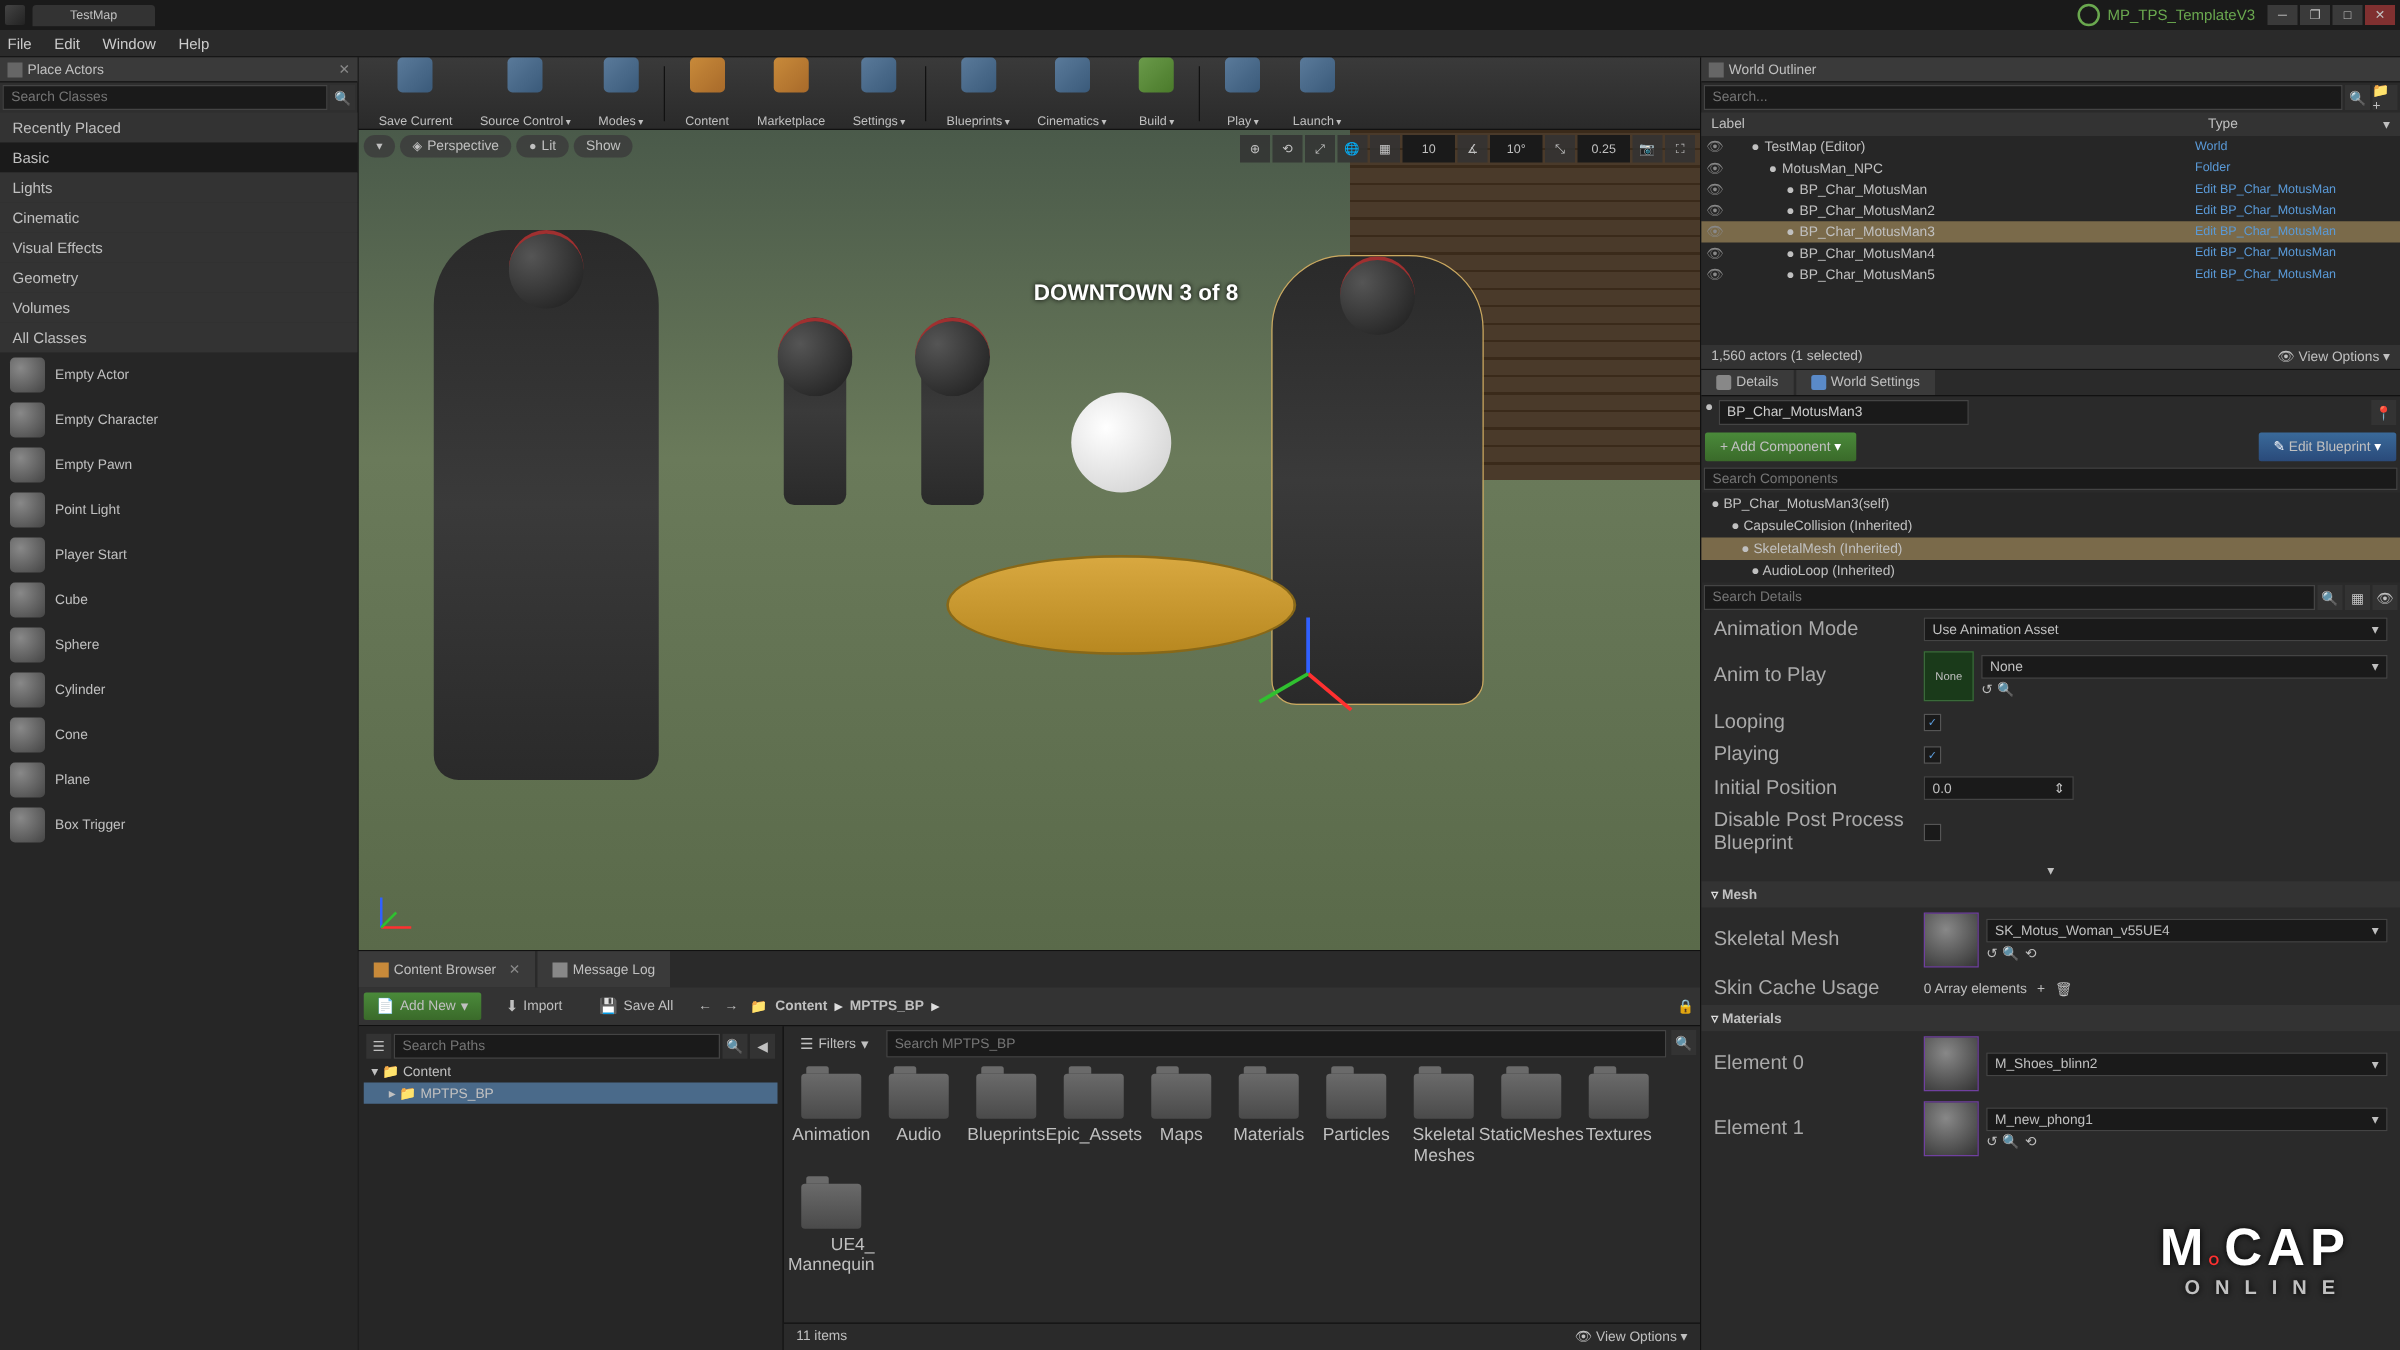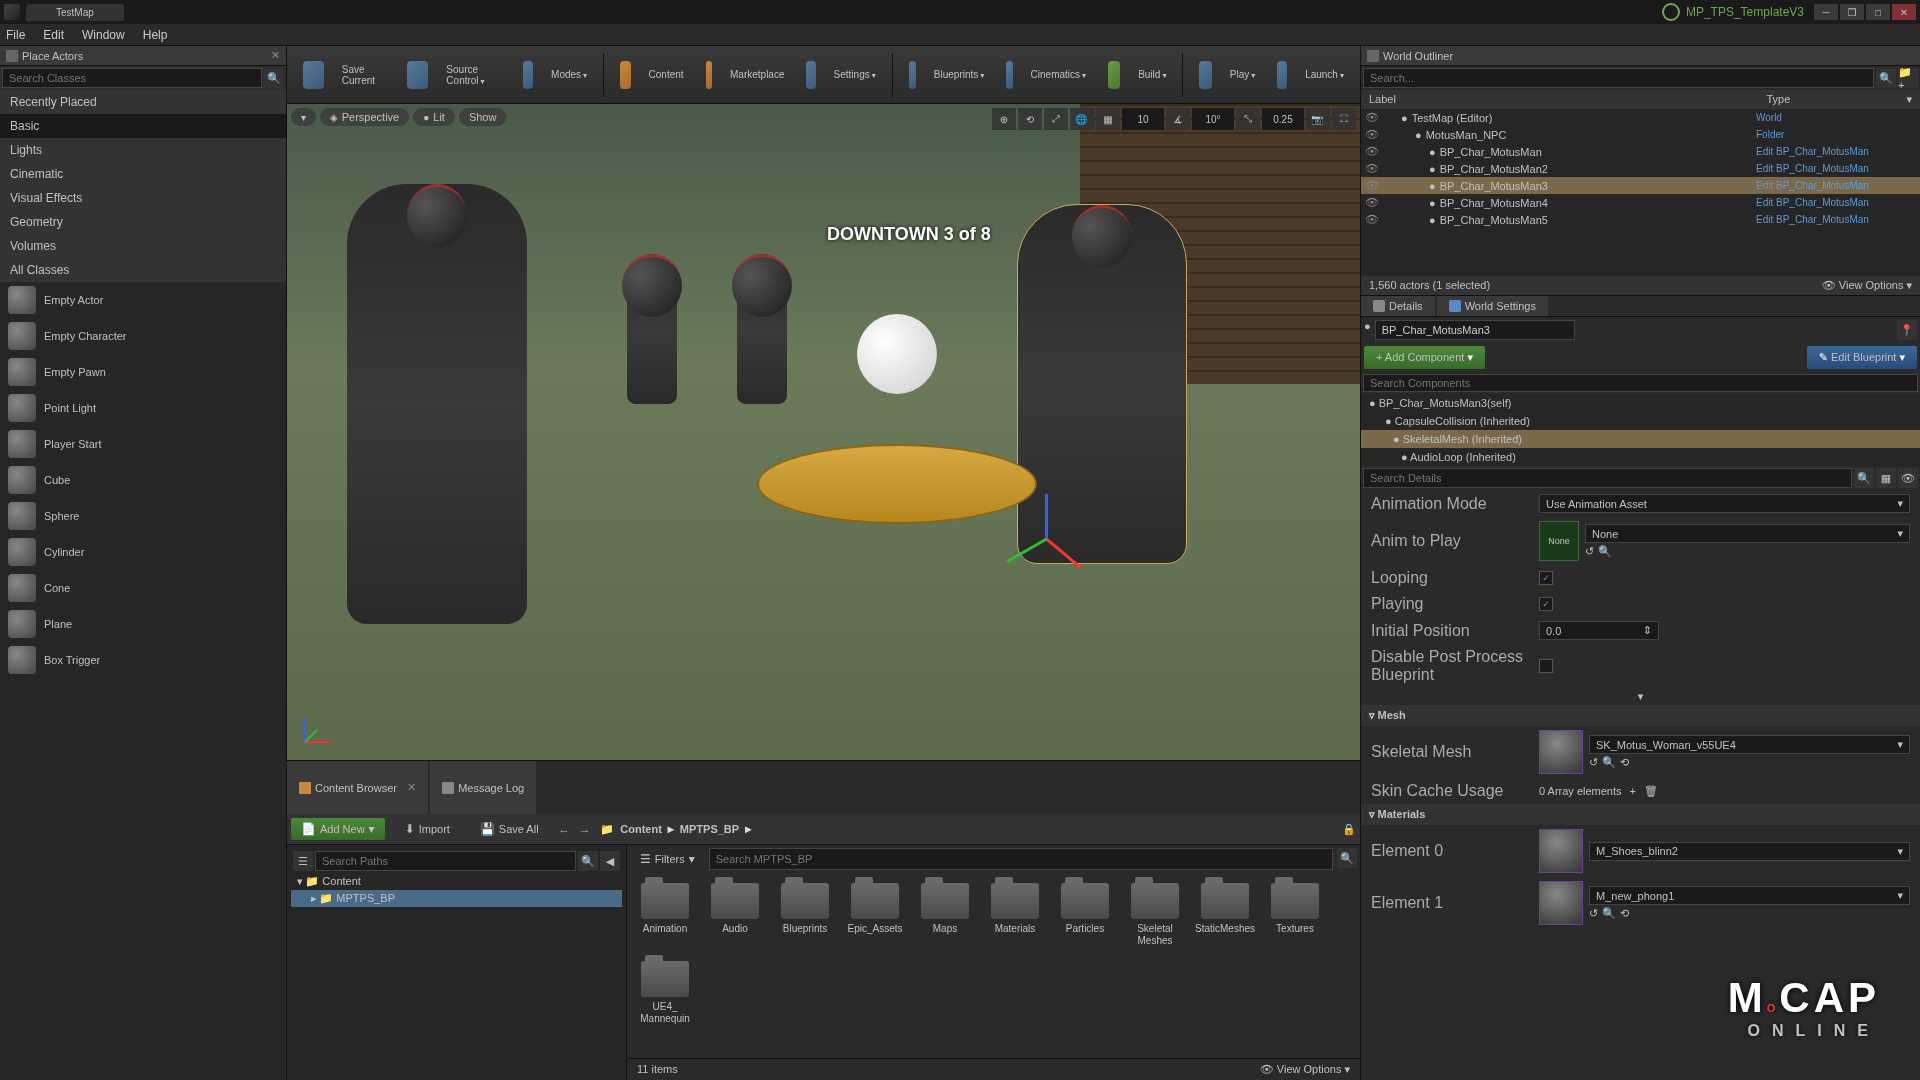--- a/index.html
+++ b/index.html
@@ -24,21 +24,21 @@
 .search{flex:1;background:#1a1a1a;border:1px solid #444;padding:2px 6px;color:#999}
 .srch-ico{width:20px;height:20px;background:#333;display:flex;align-items:center;justify-content:center}
 .cat-list{display:flex;flex-direction:column}
 .cat{padding:5px 10px;font-size:12px;background:#333}
 .cat.sel{background:#1a1a1a;font-weight:normal}
 .actors{flex:1;overflow:auto;background:#262626}
 .actor-item{display:flex;align-items:center;padding:4px 8px;gap:8px}
 .actor-ico{width:28px;height:28px;background:radial-gradient(circle at 30% 30%,#888,#444);border-radius:4px}
 .center-col{flex:1;display:flex;flex-direction:column;min-width:0}
 .toolbar{height:58px;background:linear-gradient(#3a3a3a,#2a2a2a);display:flex;align-items:center;padding:0 6px;gap:2px;border-bottom:1px solid #111}
-.tbtn{display:flex;flex-direction:row;align-items:center;justify-content:center;padding:2px 10px;gap:18px;min-width:56px}
+.tbtn{display:flex;flex-direction:column;align-items:center;justify-content:center;padding:2px 10px;gap:18px;min-width:56px}
 .tbtn .ti{width:28px;height:28px;background:linear-gradient(135deg,#5a7a9a,#3a5a7a);border-radius:4px}
 .tbtn .ti.orange{background:linear-gradient(135deg,#c88a3a,#a86a2a)}
 .tbtn .ti.green{background:linear-gradient(135deg,#6a9a4a,#4a7a2a)}
 .tbtn span{font-size:10px}
 .tbtn .dd{font-size:8px;margin-left:2px}
 .viewport{flex:1;background:linear-gradient(#4a5a4a 0%,#6a7a5a 40%,#5a6a4a 100%);position:relative;overflow:hidden}
 .vp-topbar{position:absolute;top:4px;left:4px;display:flex;gap:4px}
 .vp-pill{background:rgba(60,60,60,.85);border-radius:10px;padding:3px 10px;font-size:10px;display:flex;align-items:center;gap:4px}
 .vp-topright{position:absolute;top:4px;right:4px;display:flex;gap:2px}
 .vp-box{width:24px;height:22px;background:rgba(50,50,50,.85);display:flex;align-items:center;justify-content:center;font-size:10px}
@@ -88,36 +88,36 @@
 .prop-row{display:flex;align-items:center;padding:4px 10px;gap:8px}
 .prop-row .lbl{width:160px;font-size:16px;color:#aaa}
 .prop-row .val{flex:1}
 .dropdown{background:#1a1a1a;border:1px solid #444;padding:2px 6px;display:flex;justify-content:space-between;align-items:center;min-width:120px}
 .checkbox{width:14px;height:14px;background:#1a1a1a;border:1px solid #555;display:flex;align-items:center;justify-content:center;font-size:9px;color:#5a9ad8}
 .section-hdr{padding:4px 8px;background:#333;font-weight:bold;font-size:11px;color:#ddd}
 .thumb{width:44px;height:44px;background:radial-gradient(circle at 40% 30%,#888,#333);border:1px solid #7040a0}
 .bottom-row{height:320px;display:flex;border-top:1px solid #111}
 .cb-panel{flex:1;display:flex;flex-direction:column;background:#2a2a2a}
 .cb-tabs{display:flex;background:#2a2a2a}
-.cb-tab{padding:20px 12px;background:#3a3a3a;margin-right:2px;display:flex;align-items:center;gap:4px}
+.cb-tab{padding:8px 12px;background:#3a3a3a;margin-right:2px;display:flex;align-items:center;gap:4px}
 .cb-toolbar{display:flex;align-items:center;padding:4px;gap:10px;background:#333;border-bottom:1px solid #111}
 .cb-btn{padding:4px 10px;display:flex;align-items:center;gap:4px;font-size:12px}
 .cb-btn.green{background:linear-gradient(#4a8a3a,#3a6a2a);border-radius:2px}
 .breadcrumb{display:flex;align-items:center;gap:6px;font-size:12px;font-weight:bold;color:#ddd}
 .cb-body{flex:1;display:flex}
 .cb-tree{width:340px;background:#262626;border-right:1px solid #111;padding:4px}
 .cb-tree-row{padding:2px 6px;font-size:11px}
 .cb-tree-row.sel{background:#4a6a8a}
 .cb-content{flex:1;display:flex;flex-direction:column}
 .cb-filter{padding:3px;display:flex;gap:4px}
 .folders{flex:1;display:flex;flex-wrap:wrap;align-content:flex-start;padding:10px;gap:14px}
 .folder{display:flex;flex-direction:column;align-items:center;width:56px}
 .folder .fico{width:48px;height:36px;background:linear-gradient(#6a6a6a,#4a4a4a);border-radius:3px;position:relative}
 .folder .fico::before{content:"";position:absolute;top:-6px;left:4px;width:18px;height:6px;background:#6a6a6a;border-radius:2px 2px 0 0}
-.folder span{font-size:10px;text-align:center;margin-top:4px;line-height:1.2}
+.folder span{font-size:14px;text-align:right;margin-top:4px;line-height:1.2}
 .cb-foot{padding:4px 10px;display:flex;justify-content:space-between;background:#2a2a2a;border-top:1px solid #111}
 .watermark{position:absolute;right:40px;bottom:40px;font-size:42px;font-weight:bold;color:#fff;letter-spacing:4px;text-shadow:0 0 6px #000;pointer-events:none}
 .watermark .o{color:#ff3030}
 .watermark .sub{font-size:16px;letter-spacing:12px;display:block;text-align:right}
 </style>
 </head>
 <body>
 
 <div class="titlebar">
   <div class="ue-logo"></div>

